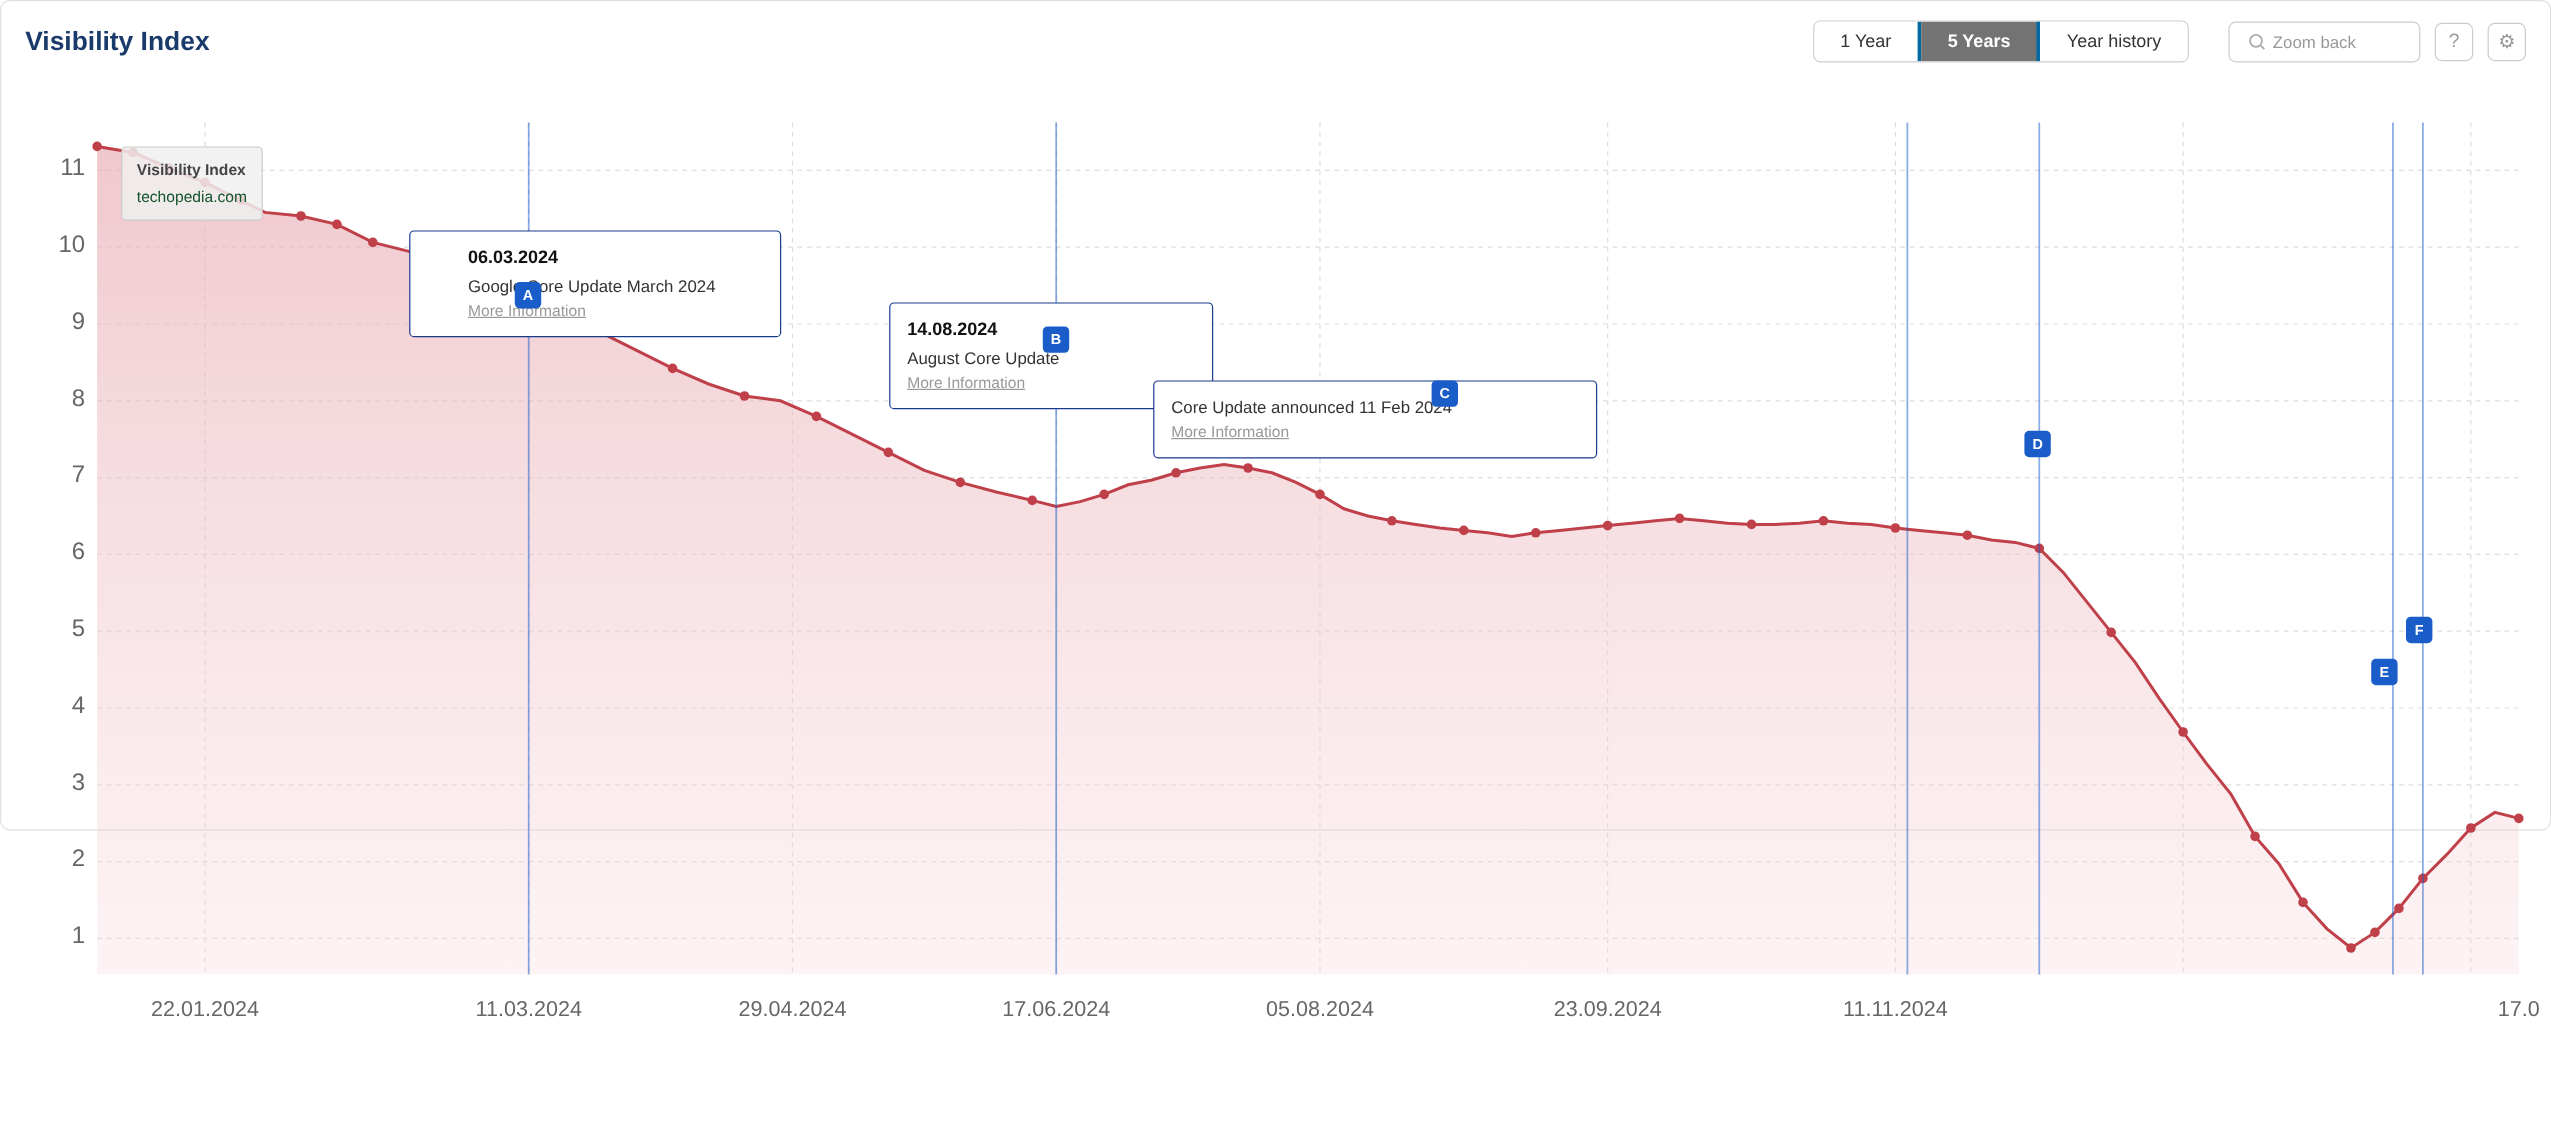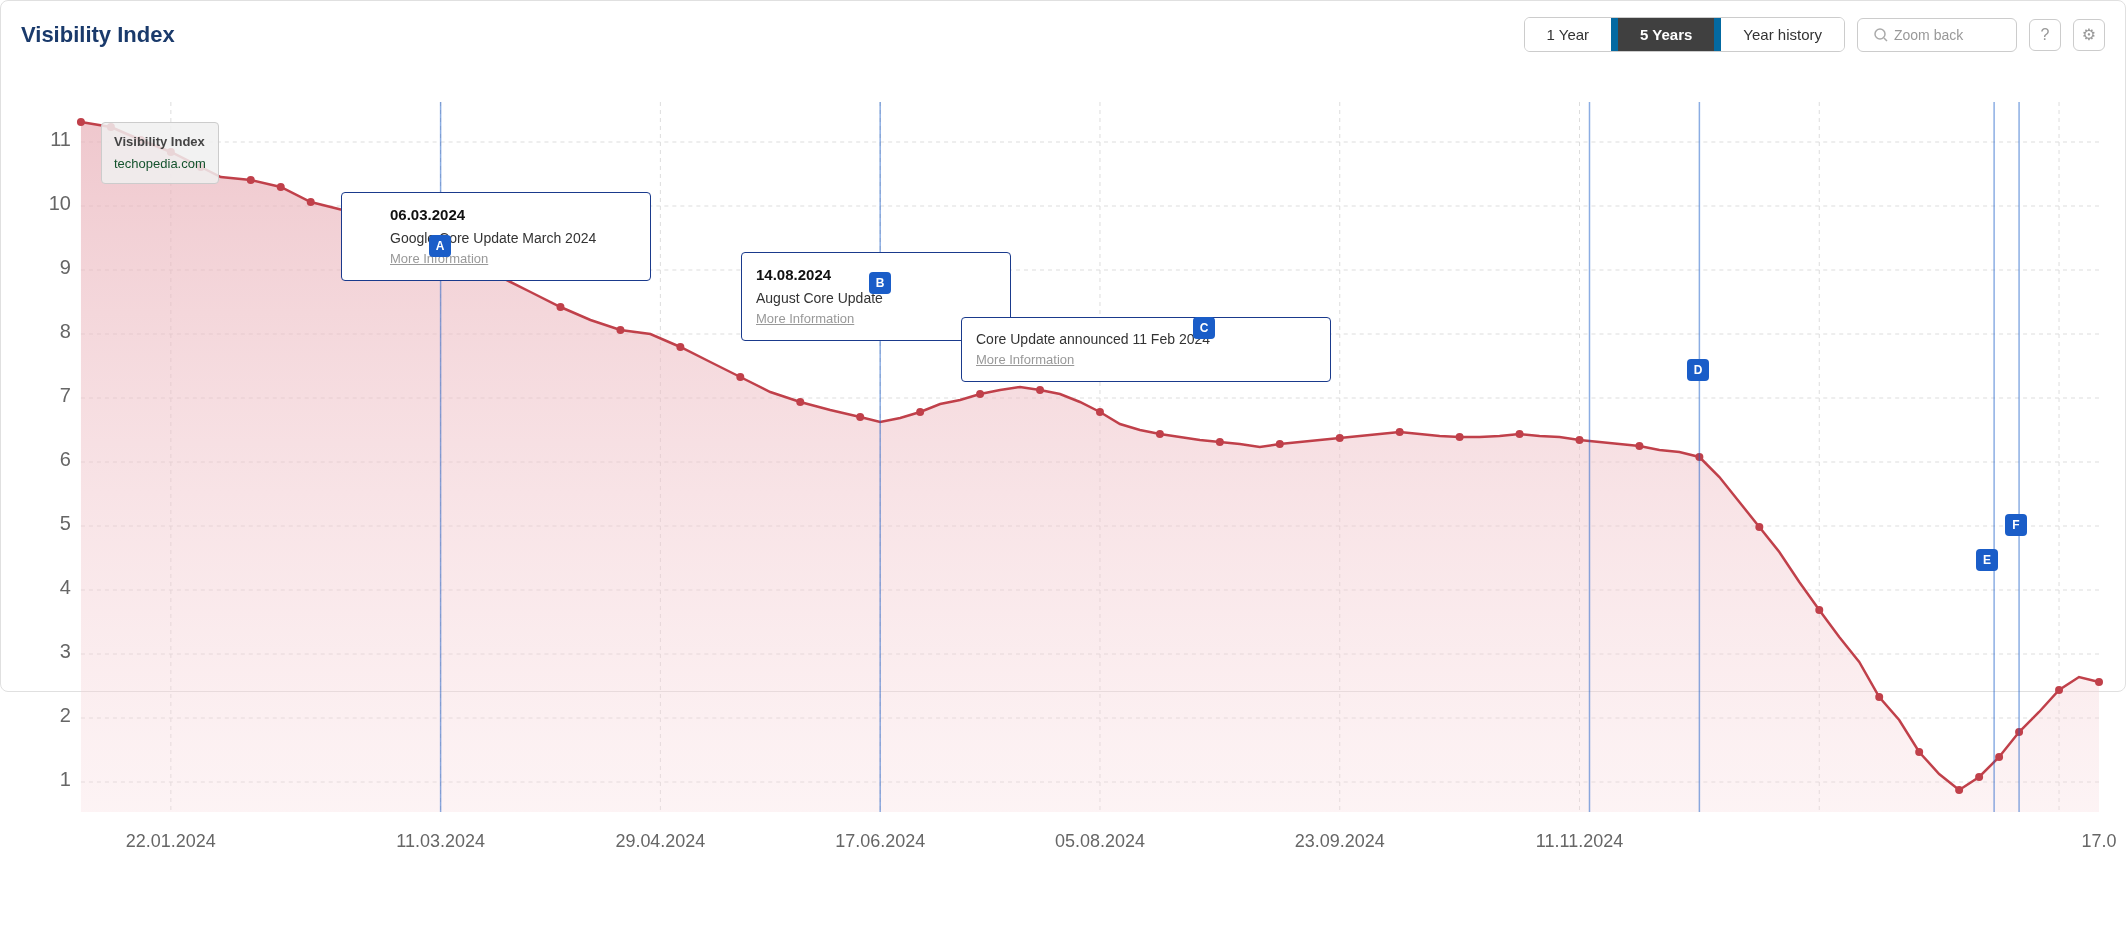--- a/index.html
+++ b/index.html
@@ -40,42 +40,43 @@
       display: flex;
       border: 1px solid #ccc;
       border-radius: 6px;
       overflow: hidden;
     }
     .time-btn {
       padding: 8px 22px;
       font-size: 15px;
       background: #fff;
       border: none;
-      border-right: 7px solid #0369a1;
+      border-right: 3px solid #0369a1;
       cursor: pointer;
       color: #333;
     }
     .time-btn:last-child { border-right: none; }
     .time-btn.active {
-      background: #404040;
+      background: #737373;
       color: #fff;
       font-weight: 600;
     }
     .zoom-back {
       display: flex;
       align-items: center;
       gap: 6px;
       padding: 8px 16px;
       border: 1px solid #ccc;
       border-radius: 6px;
       font-size: 14px;
       color: #999;
       background: #fff;
       cursor: pointer;
       min-width: 160px;
+      margin-left: 21px;
     }
     .zoom-back svg { color: #999; }
     .icon-btn {
       width: 32px;
       height: 32px;
       display: flex;
       align-items: center;
       justify-content: center;
       border: 1px solid #ccc;
       border-radius: 6px;

